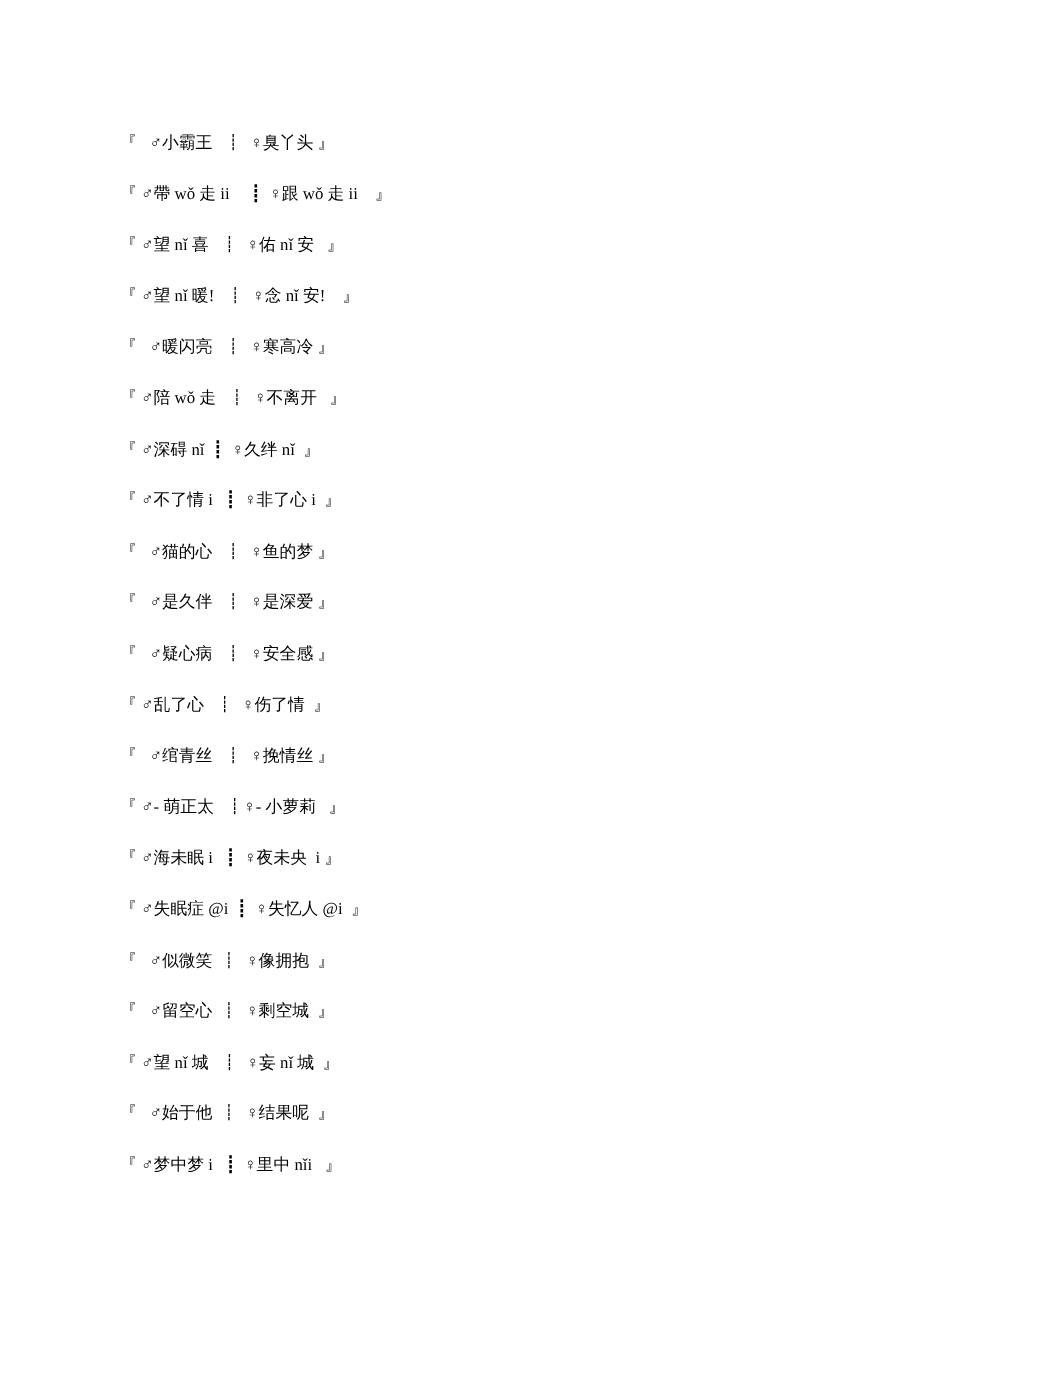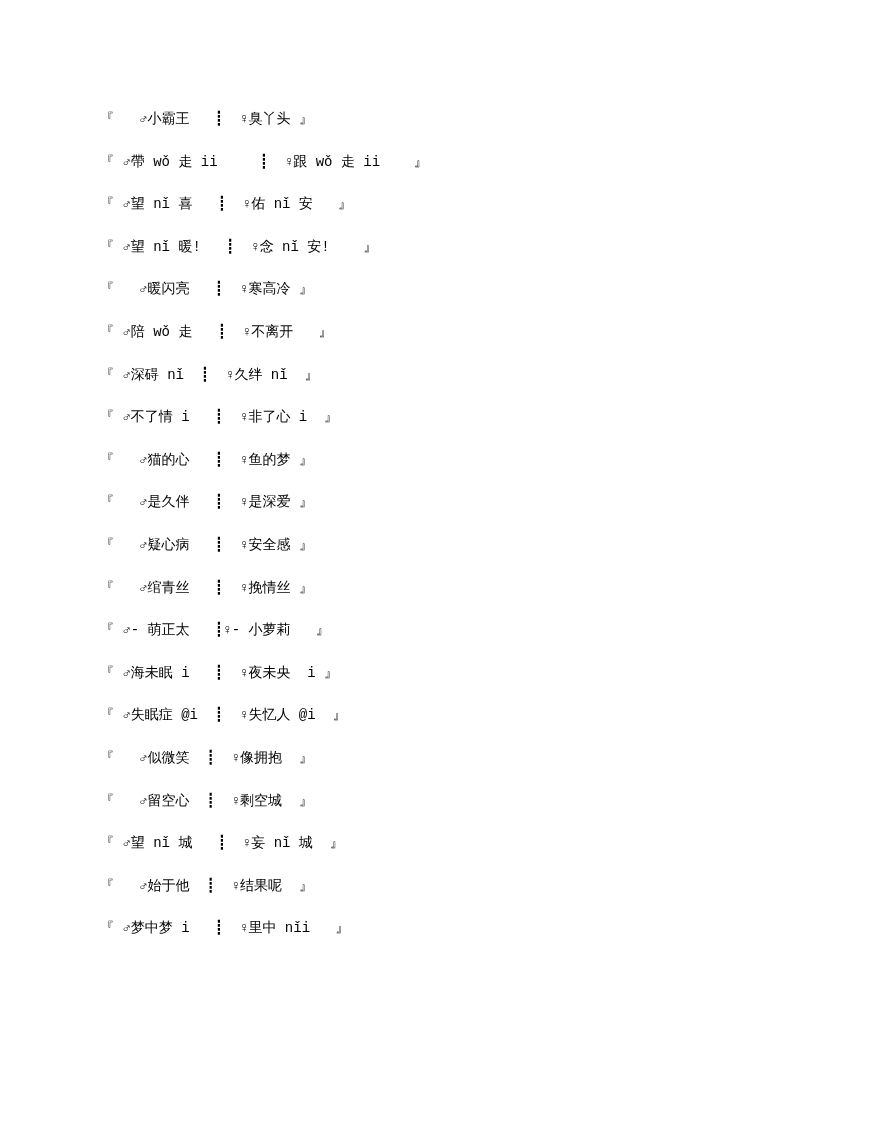--- a/index.html
+++ b/index.html
@@ -14,39 +14,39 @@
     width: 886px;
     min-height: 1147px;
     padding: 110px 100px 60px 100px;
     box-sizing: border-box;
     background: #ffffff;
   }
   .pair-line {
     margin-bottom: 23px;
     line-height: 1.4;
     white-space: pre;
-    font-family: Liberation Mono, monospace;
   }
 </style>
 </head>
 <body>
 
 <div class="page">
   <div id="pairs-container">
       <div class="pair-line"><span>『</span><span>   </span><span>♂小霸王</span><span>   ┋  </span><span>♀臭丫头</span><span> </span><span>』</span></div>
       <div class="pair-line"><span>『</span><span> </span><span>♂帶 wǒ 走 ii</span><span>     ┋  </span><span>♀跟 wǒ 走 ii</span><span>    </span><span>』</span></div>
       <div class="pair-line"><span>『</span><span> </span><span>♂望 nǐ 喜</span><span>   ┋  </span><span>♀佑 nǐ 安</span><span>   </span><span>』</span></div>
       <div class="pair-line"><span>『</span><span> </span><span>♂望 nǐ 暖!</span><span>   ┋  </span><span>♀念 nǐ 安!</span><span>    </span><span>』</span></div>
       <div class="pair-line"><span>『</span><span>   </span><span>♂暖闪亮</span><span>   ┋  </span><span>♀寒高冷</span><span> </span><span>』</span></div>
       <div class="pair-line"><span>『</span><span> </span><span>♂陪 wǒ 走</span><span>   ┋  </span><span>♀不离开</span><span>   </span><span>』</span></div>
       <div class="pair-line"><span>『</span><span> </span><span>♂深碍 nǐ</span><span>  ┋  </span><span>♀久绊 nǐ</span><span>  </span><span>』</span></div>
       <div class="pair-line"><span>『</span><span> </span><span>♂不了情 i</span><span>   ┋  </span><span>♀非了心 i</span><span>  </span><span>』</span></div>
       <div class="pair-line"><span>『</span><span>   </span><span>♂猫的心</span><span>   ┋  </span><span>♀鱼的梦</span><span> </span><span>』</span></div>
       <div class="pair-line"><span>『</span><span>   </span><span>♂是久伴</span><span>   ┋  </span><span>♀是深爱</span><span> </span><span>』</span></div>
       <div class="pair-line"><span>『</span><span>   </span><span>♂疑心病</span><span>   ┋  </span><span>♀安全感</span><span> </span><span>』</span></div>
+      <div class="pair-line"><span>『</span><span> </span><span>♂乱了心</span><span>   ┋  </span><span>♀伤了情</span><span>  </span><span>』</span></div>
       <div class="pair-line"><span>『</span><span>   </span><span>♂绾青丝</span><span>   ┋  </span><span>♀挽情丝</span><span> </span><span>』</span></div>
       <div class="pair-line"><span>『</span><span> </span><span>♂- 萌正太</span><span>   ┋</span><span>♀- 小萝莉</span><span>   </span><span>』</span></div>
       <div class="pair-line"><span>『</span><span> </span><span>♂海未眠 i</span><span>   ┋  </span><span>♀夜未央  i</span><span> </span><span>』</span></div>
       <div class="pair-line"><span>『</span><span> </span><span>♂失眠症 @i</span><span>  ┋  </span><span>♀失忆人 @i</span><span>  </span><span>』</span></div>
       <div class="pair-line"><span>『</span><span>   </span><span>♂似微笑</span><span>  ┋  </span><span>♀像拥抱</span><span>  </span><span>』</span></div>
       <div class="pair-line"><span>『</span><span>   </span><span>♂留空心</span><span>  ┋  </span><span>♀剩空城</span><span>  </span><span>』</span></div>
       <div class="pair-line"><span>『</span><span> </span><span>♂望 nǐ 城</span><span>   ┋  </span><span>♀妄 nǐ 城</span><span>  </span><span>』</span></div>
       <div class="pair-line"><span>『</span><span>   </span><span>♂始于他</span><span>  ┋  </span><span>♀结果呢</span><span>  </span><span>』</span></div>
       <div class="pair-line"><span>『</span><span> </span><span>♂梦中梦 i</span><span>   ┋  </span><span>♀里中 nǐi</span><span>   </span><span>』</span></div>
     </div>

